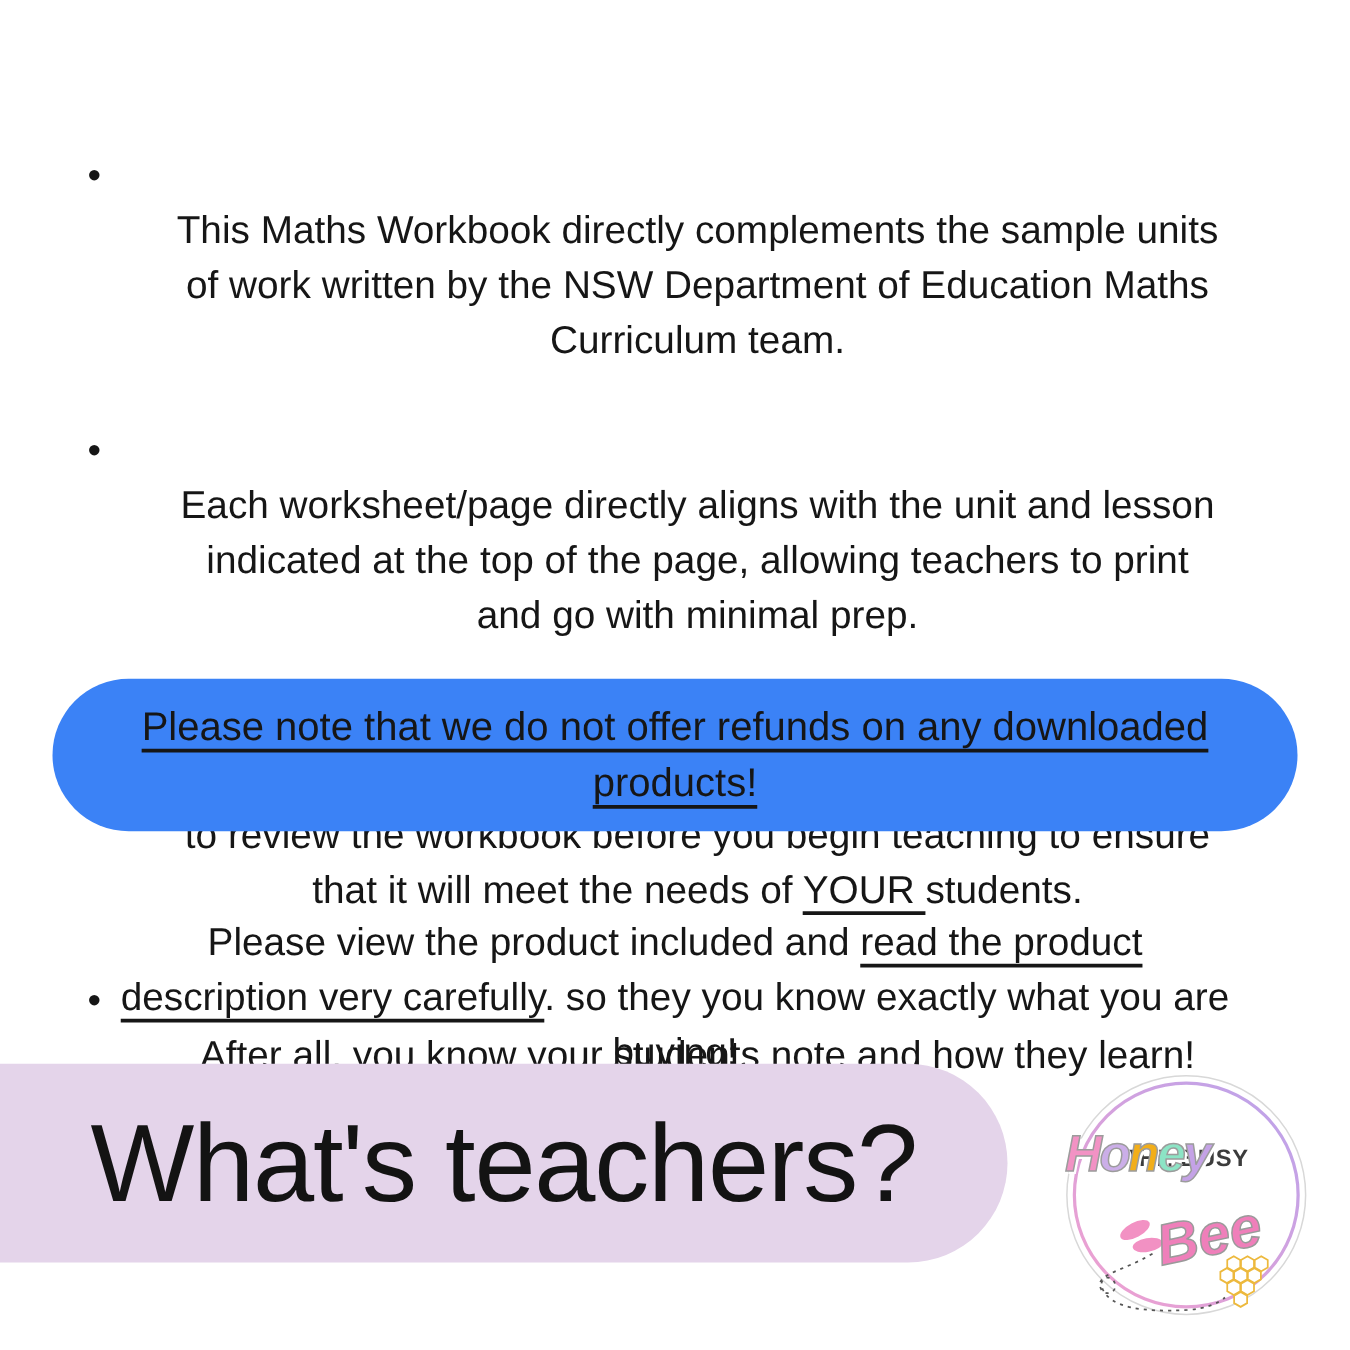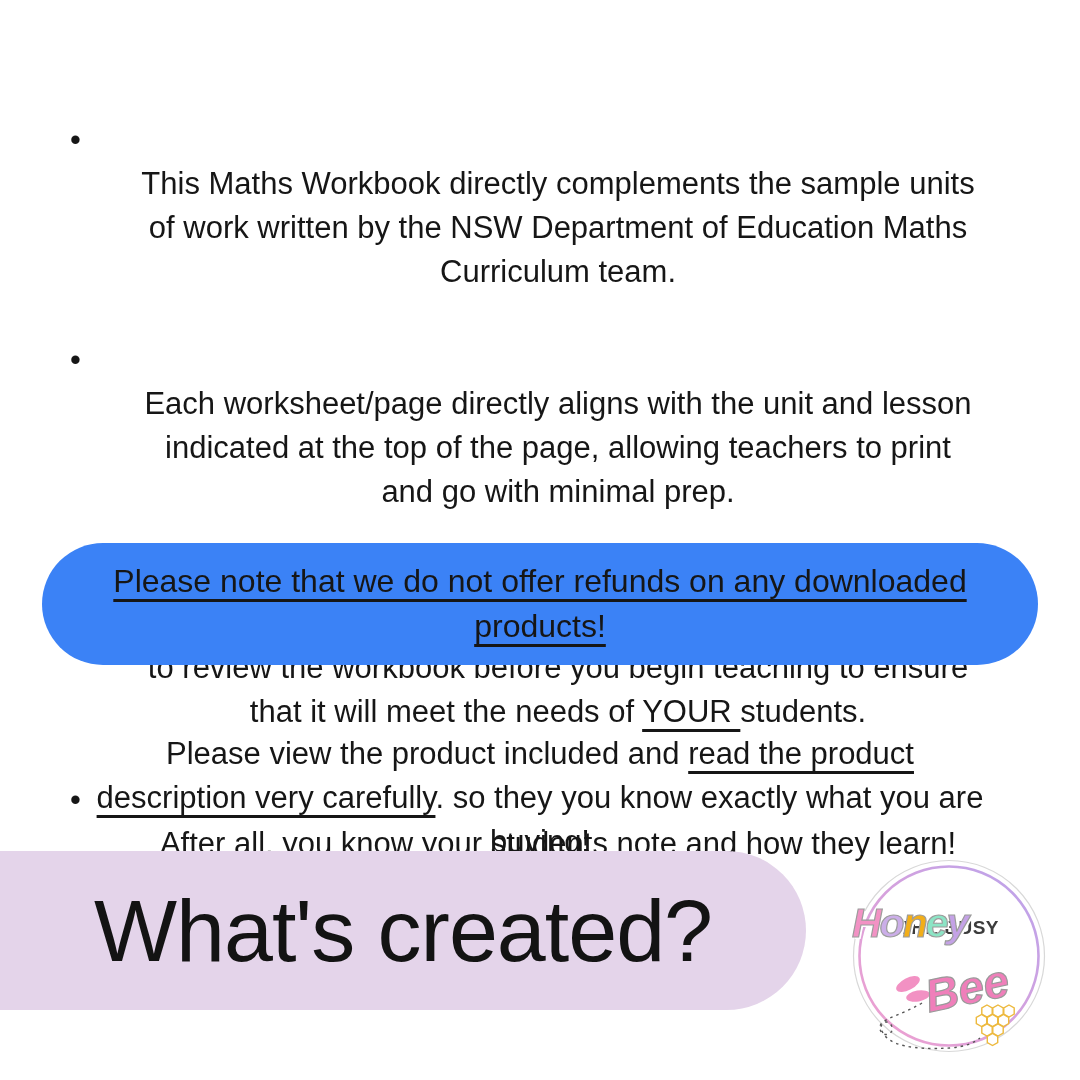--- a/index.html
+++ b/index.html
@@ -108,21 +108,21 @@
 products!</span>
 </div>
 
 <div class="preview-para abs">
   <span>Please view the product included and </span><span class="u">read the product
 description very carefully</span><span>. so they you know exactly what you are
 buying!</span>
 </div>
 
 <div class="included-box abs" style="background: rgb(228, 212, 234);">
-  <div class="heading">What's created?</div>
+  <div class="heading">What's teachers?</div>
 </div>
 
 <div class="logo abs">
   <svg width="194" height="194" viewBox="0 0 194 194">
     <defs>
       <linearGradient id="ringGrad" x1="0" y1="1" x2="1" y2="0">
         <stop offset="0" stop-color="#f2a0ce"></stop>
         <stop offset="1" stop-color="#b9a3ec"></stop>
       </linearGradient>
       <path id="hex" d="M0,-6 L5.2,-3 L5.2,3 L0,6 L-5.2,3 L-5.2,-3 Z" fill="#ffffff" stroke-width="1.4"></path>

